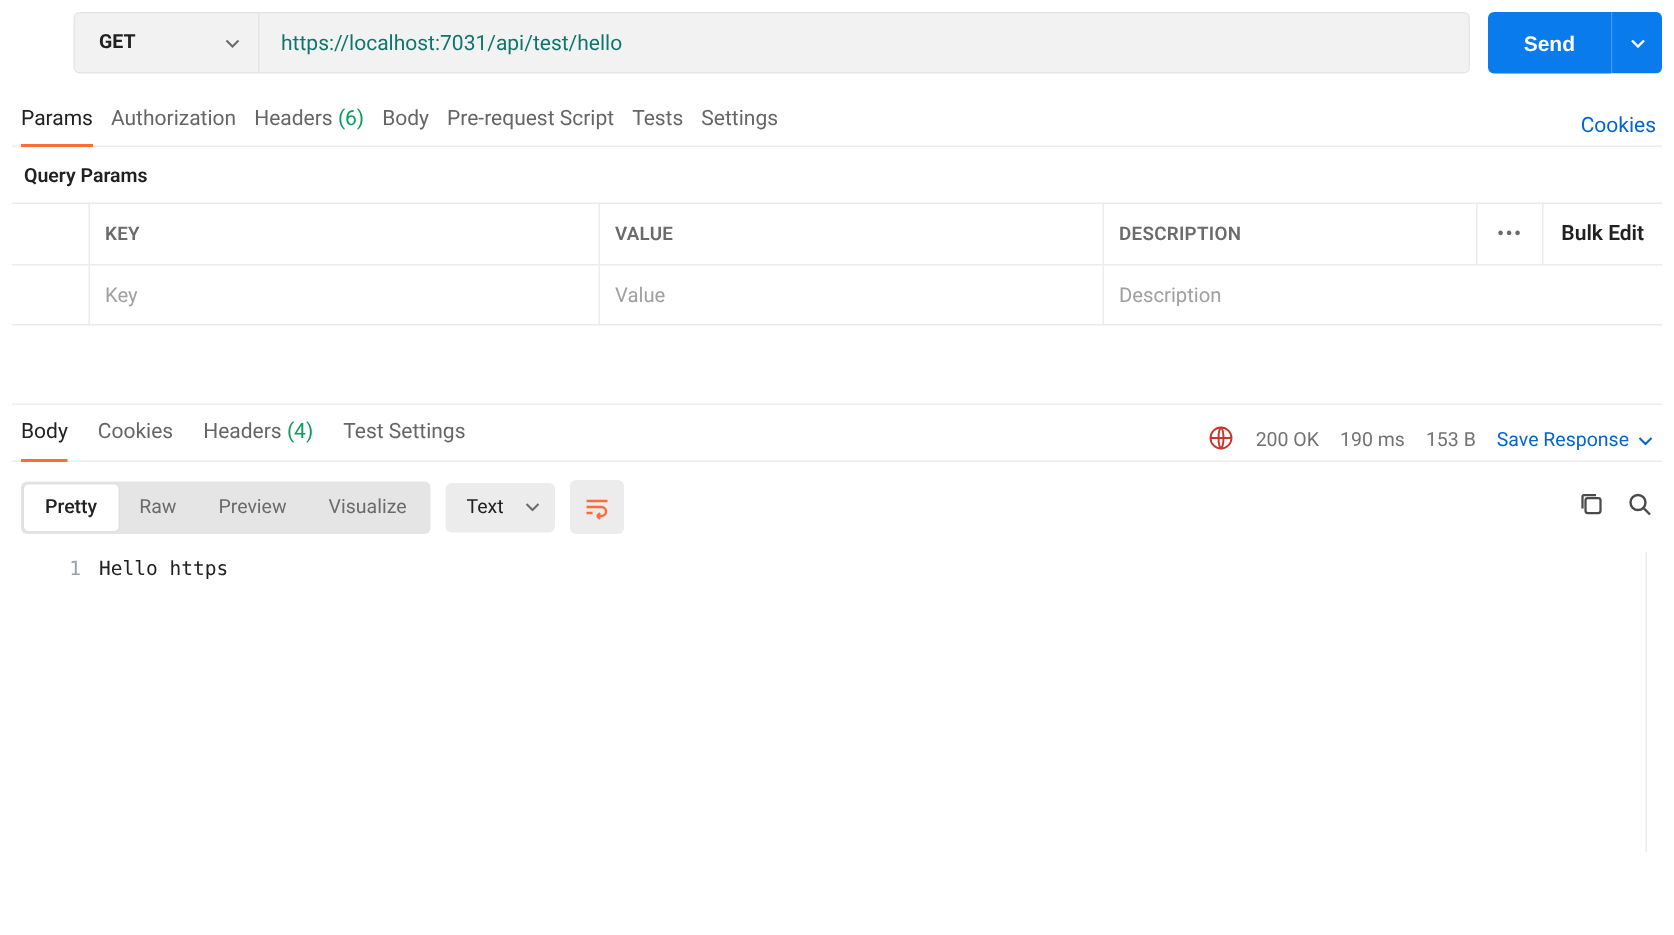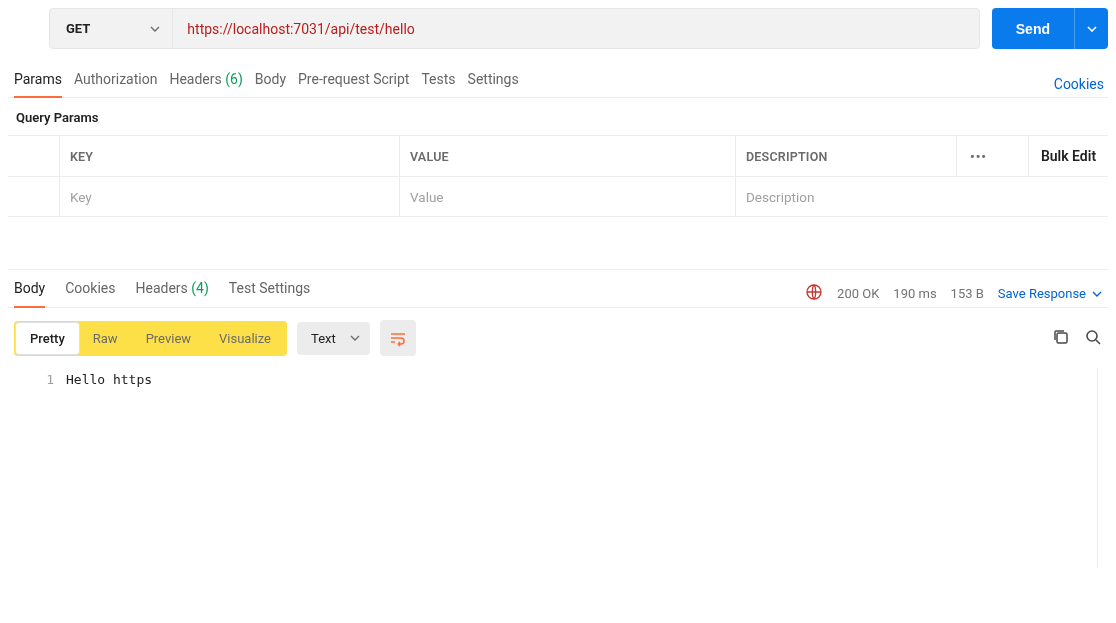--- a/index.html
+++ b/index.html
@@ -5,21 +5,21 @@
   * { box-sizing: border-box; margin: 0; padding: 0; }
   html, body { width: 1116px; height: 623px; font-family: -apple-system, BlinkMacSystemFont, "Segoe UI", Roboto, Helvetica, Arial, sans-serif; font-size: 14px; color: #212121; background: #fff; }
   .wrap { padding: 0 8px 0 8px; }
 
   
   .url-row { display: flex; gap: 12px; margin: 8px 0 0 0; align-items: stretch; padding-left: 41px; }
   .method-url { flex: 1; display: flex; background: #f2f2f2; border: 1px solid #e6e6e6; border-radius: 4px; height: 41px; }
   .method-select { display: flex; align-items: center; padding: 0 12px 0 16px; gap: 60px; border-right: 1px solid #e6e6e6; font-weight: 700; font-size: 13px; cursor: pointer; color:#212121;}
   .chevron { width: 10px; height: 6px; }
   .chevron svg { display:block; }
-  .url-input { flex: 1; padding: 0 14px; display: flex; align-items: center; font-size: 14px; color: #b91c1c; }
+  .url-input { flex: 1; padding: 0 14px; display: flex; align-items: center; font-size: 14px; color: #0f766e; }
   .send-group { display: flex; height: 41px; }
   .send-btn { background: #097bed; color: #fff; font-weight: 700; font-size: 14px; border: none; padding: 0 24px; border-radius: 4px 0 0 4px; cursor: pointer; }
   .send-more { background: #097bed; border: none; border-left: 1px solid rgba(255,255,255,0.25); width: 34px; border-radius: 0 4px 4px 0; cursor: pointer; display:flex;align-items:center;justify-content:center;}
   .send-more svg path { stroke:#fff; }
 
   
   .tabs-row { display: flex; align-items: center; margin-top: 22px; border-bottom: 1px solid #ececec; padding: 0 4px 0 6px; }
   .tabs { display: flex; gap: 12px; }
   .tab { padding-bottom: 9px; font-size: 14px; color: #666; cursor: pointer; }
   .tab.active { color: #212121; border-bottom: 2px solid #ff6c37; margin-bottom: -1px; }
@@ -29,39 +29,39 @@
   
   .section-label { font-weight: 600; font-size: 13px; color: #212121; margin: 12px 0 10px 8px; }
   .params-table { border: 1px solid #ececec; border-left: none; border-right: none; }
   .params-row { display: flex; height: 40px; align-items: center; }
   .params-row + .params-row { border-top: 1px solid #ececec; }
   .col-checkbox { width: 52px; border-right: 1px solid #ececec; height: 100%; }
   .col-key { width: 340px; border-right: 1px solid #ececec; padding: 0 10px; height:100%; display:flex; align-items:center;}
   .col-value { width: 336px; border-right: 1px solid #ececec; padding: 0 10px; height:100%; display:flex; align-items:center;}
   .col-desc { flex: 1; padding: 0 10px; height:100%; display:flex; align-items:center;}
   .col-more { width: 44px; border-left: 1px solid #ececec; height:100%; display:flex; align-items:center; justify-content:center; cursor:pointer;}
-  .col-bulk { width: 80px; border-left: 1px solid #ececec; height:100%; display:flex; align-items:center; justify-content:center; font-weight:600; color:#212121; cursor:pointer;margin-left:28px;}
+  .col-bulk { width: 80px; border-left: 1px solid #ececec; height:100%; display:flex; align-items:center; justify-content:center; font-weight:600; color:#212121; cursor:pointer;}
   .hdr { font-weight: 600; font-size: 12.5px; letter-spacing: 0.2px; color:#6b6b6b;}
   .placeholder { color: #a0a0a0; font-size: 13.5px; }
 
   
   .response { border-top: 1px solid #ececec; margin-top: 52px; }
   .resp-tabs-row { display: flex; align-items: center; padding: 10px 6px 0 6px; border-bottom: 1px solid #ececec; }
   .resp-tabs { display: flex; gap: 20px; }
   .resp-tab { padding-bottom: 10px; color: #666; cursor: pointer; font-size:14px;}
   .resp-tab.active { color: #212121; border-bottom: 2px solid #ff6c37; margin-bottom:-1px; }
   .resp-tab .count { color: #0a9e5a; }
   .resp-status { margin-left: auto; display: flex; align-items: center; gap: 14px; font-size: 13px; }
   .globe { color:#c7372f; }
   .status-ok { color: #737373; }
   .save-resp { color: #0265d2; cursor: pointer; display:flex; align-items:center; gap:6px; }
 
   
   .resp-toolbar { display: flex; align-items: center; padding: 12px 6px; gap: 10px; }
-  .view-group { display: inline-flex; background: #fde047; border-radius: 4px; padding: 2px; }
+  .view-group { display: inline-flex; background: #e5e5e5; border-radius: 4px; padding: 2px; }
   .view-btn { padding: 8px 14px; font-size: 13px; color: #6b6b6b; cursor: pointer; border-radius: 3px; }
   .view-btn.active { background: #fff; color: #212121; font-weight: 500; box-shadow: 0 0 0 1px #e0e0e0; }
   .format-select { background:#ececec; border-radius:4px; padding:9px 10px 9px 14px; font-size:13px; color:#212121; cursor:pointer; display:flex; align-items:center; gap:14px;}
   .wrap-btn { background:#ececec; border-radius:4px; width:36px; height:36px; display:flex; align-items:center; justify-content:center; cursor:pointer; }
   .resp-toolbar-right { margin-left:auto; display:flex; gap:14px; align-items:center; }
   .icon16 { width:18px; height:18px; }
 
   
   .body-viewer { display:flex; border-right:1px solid #ececec; margin-right:10px; height:200px;}
   .gutter { width:58px; text-align:right; padding:4px 12px 4px 0; color:#9aa0a6; font-family: Menlo, Consolas, monospace; font-size:13px;}

